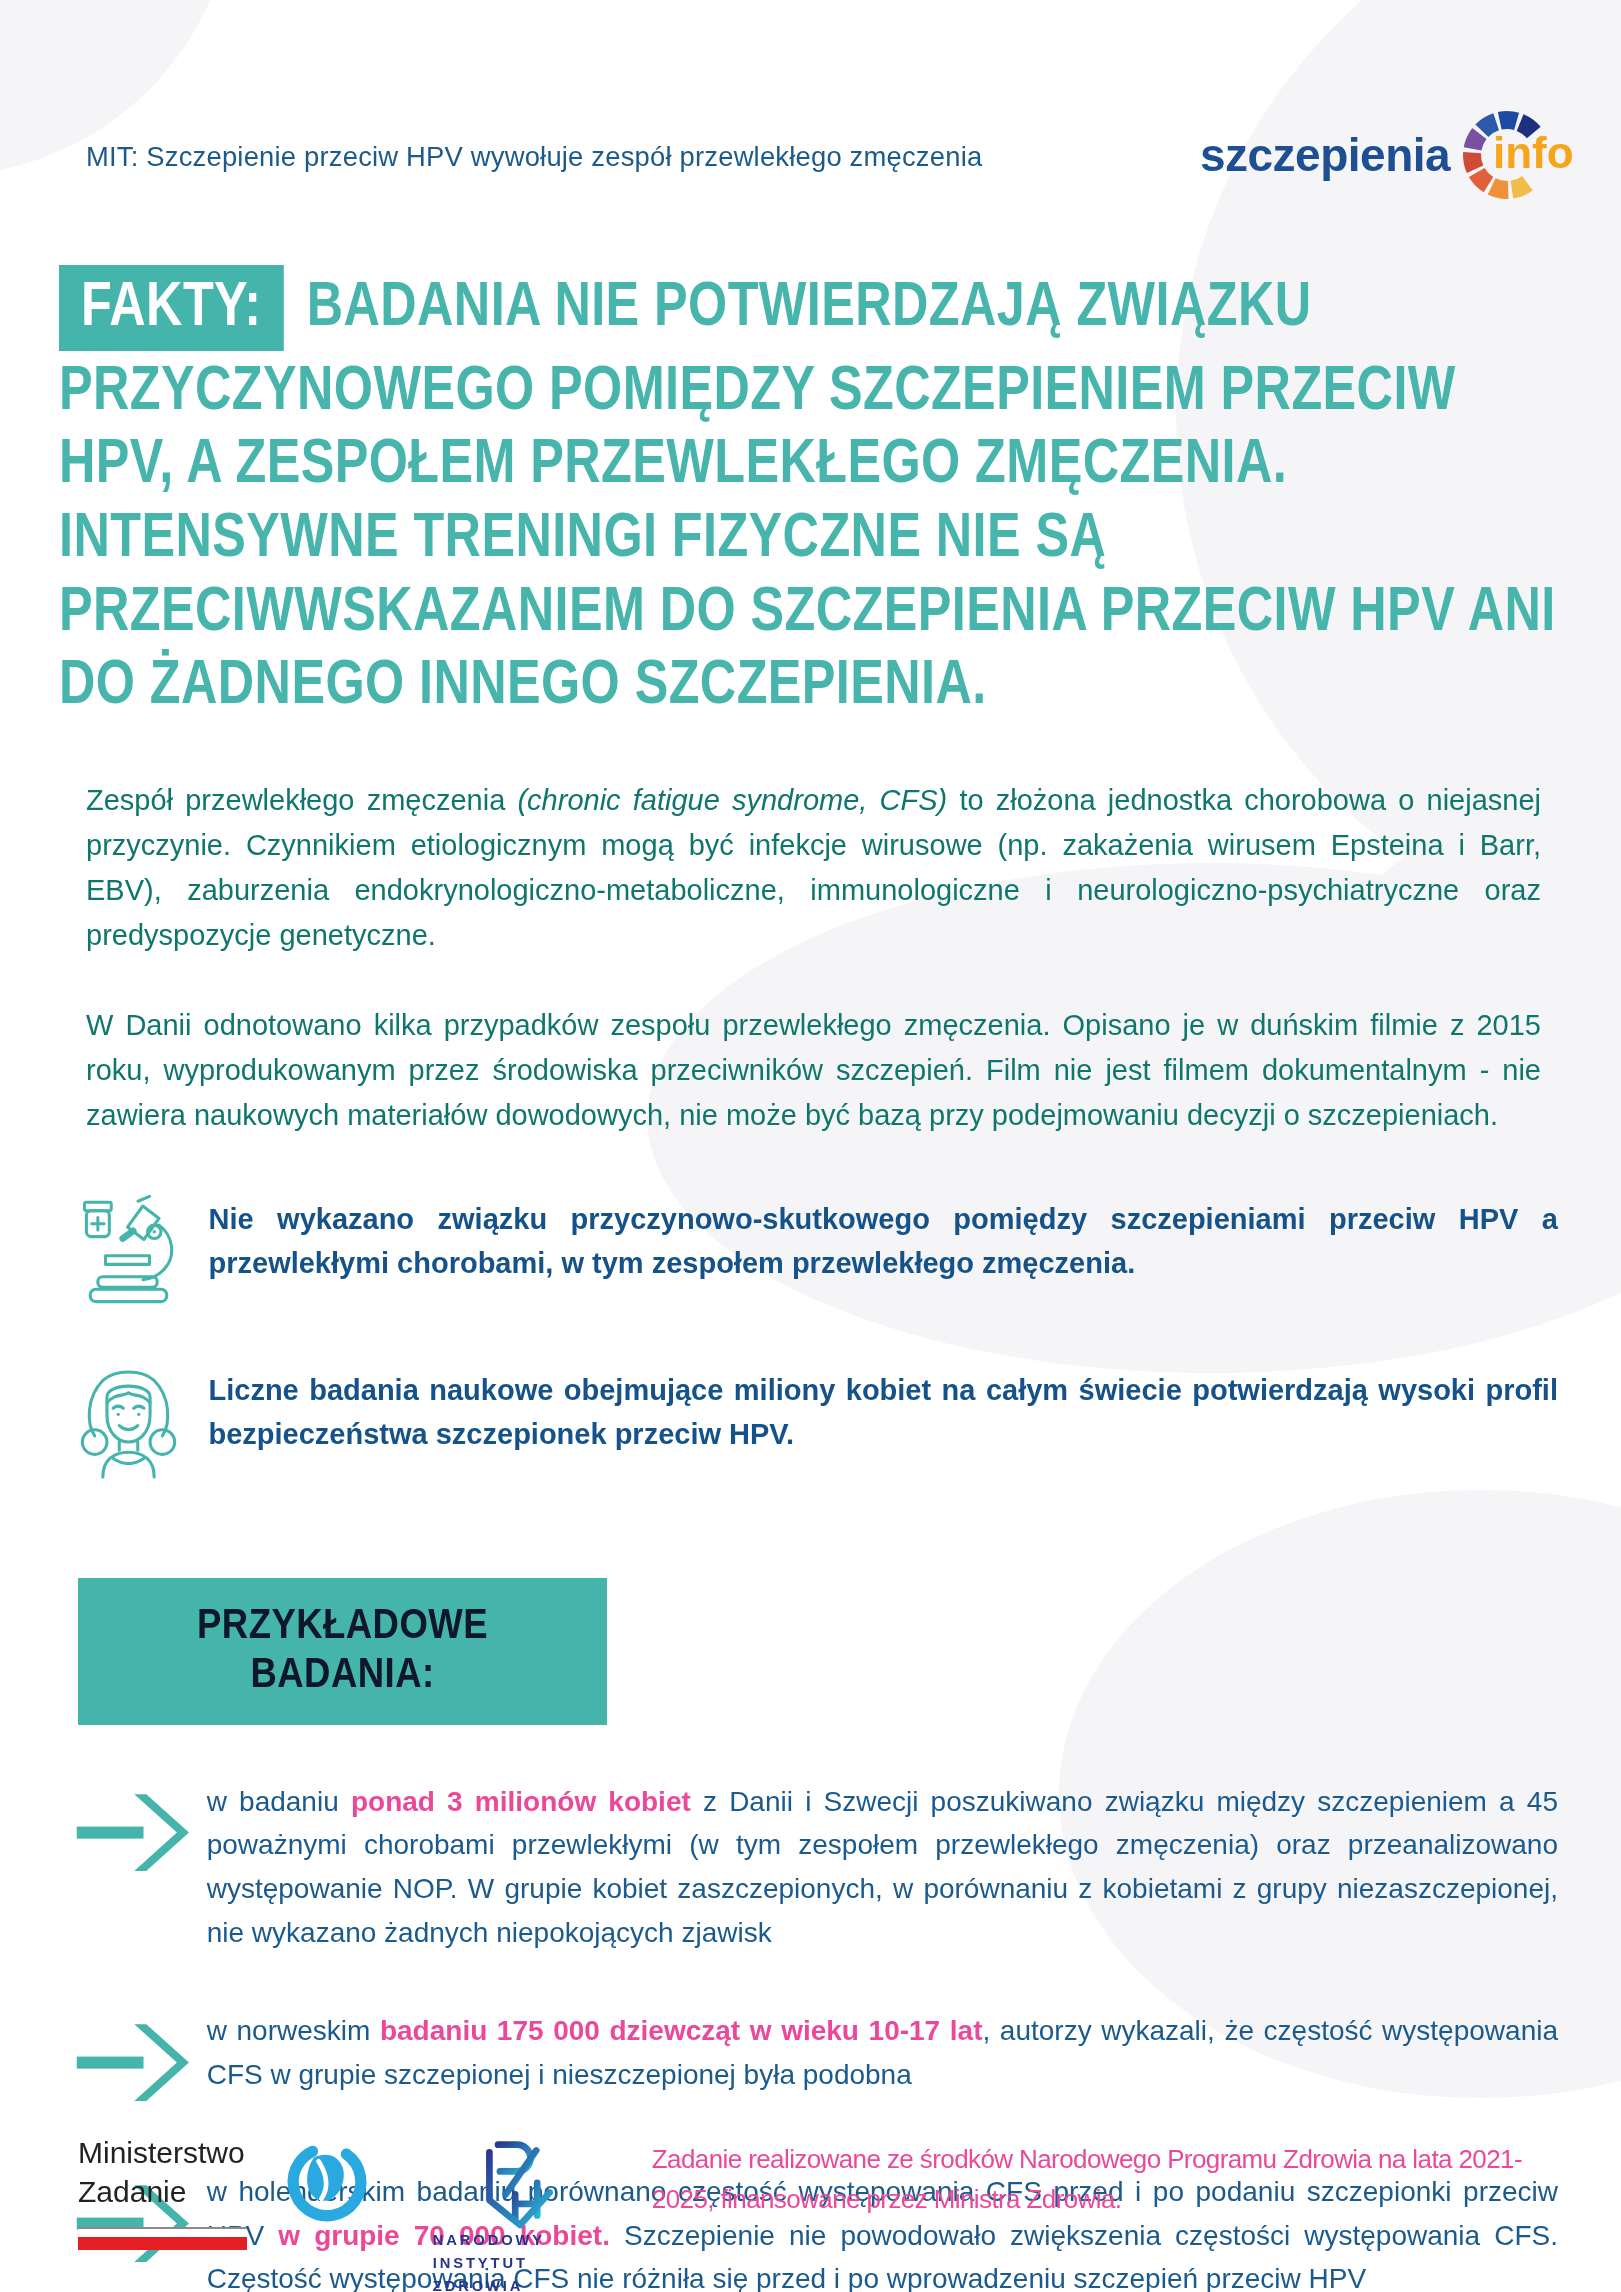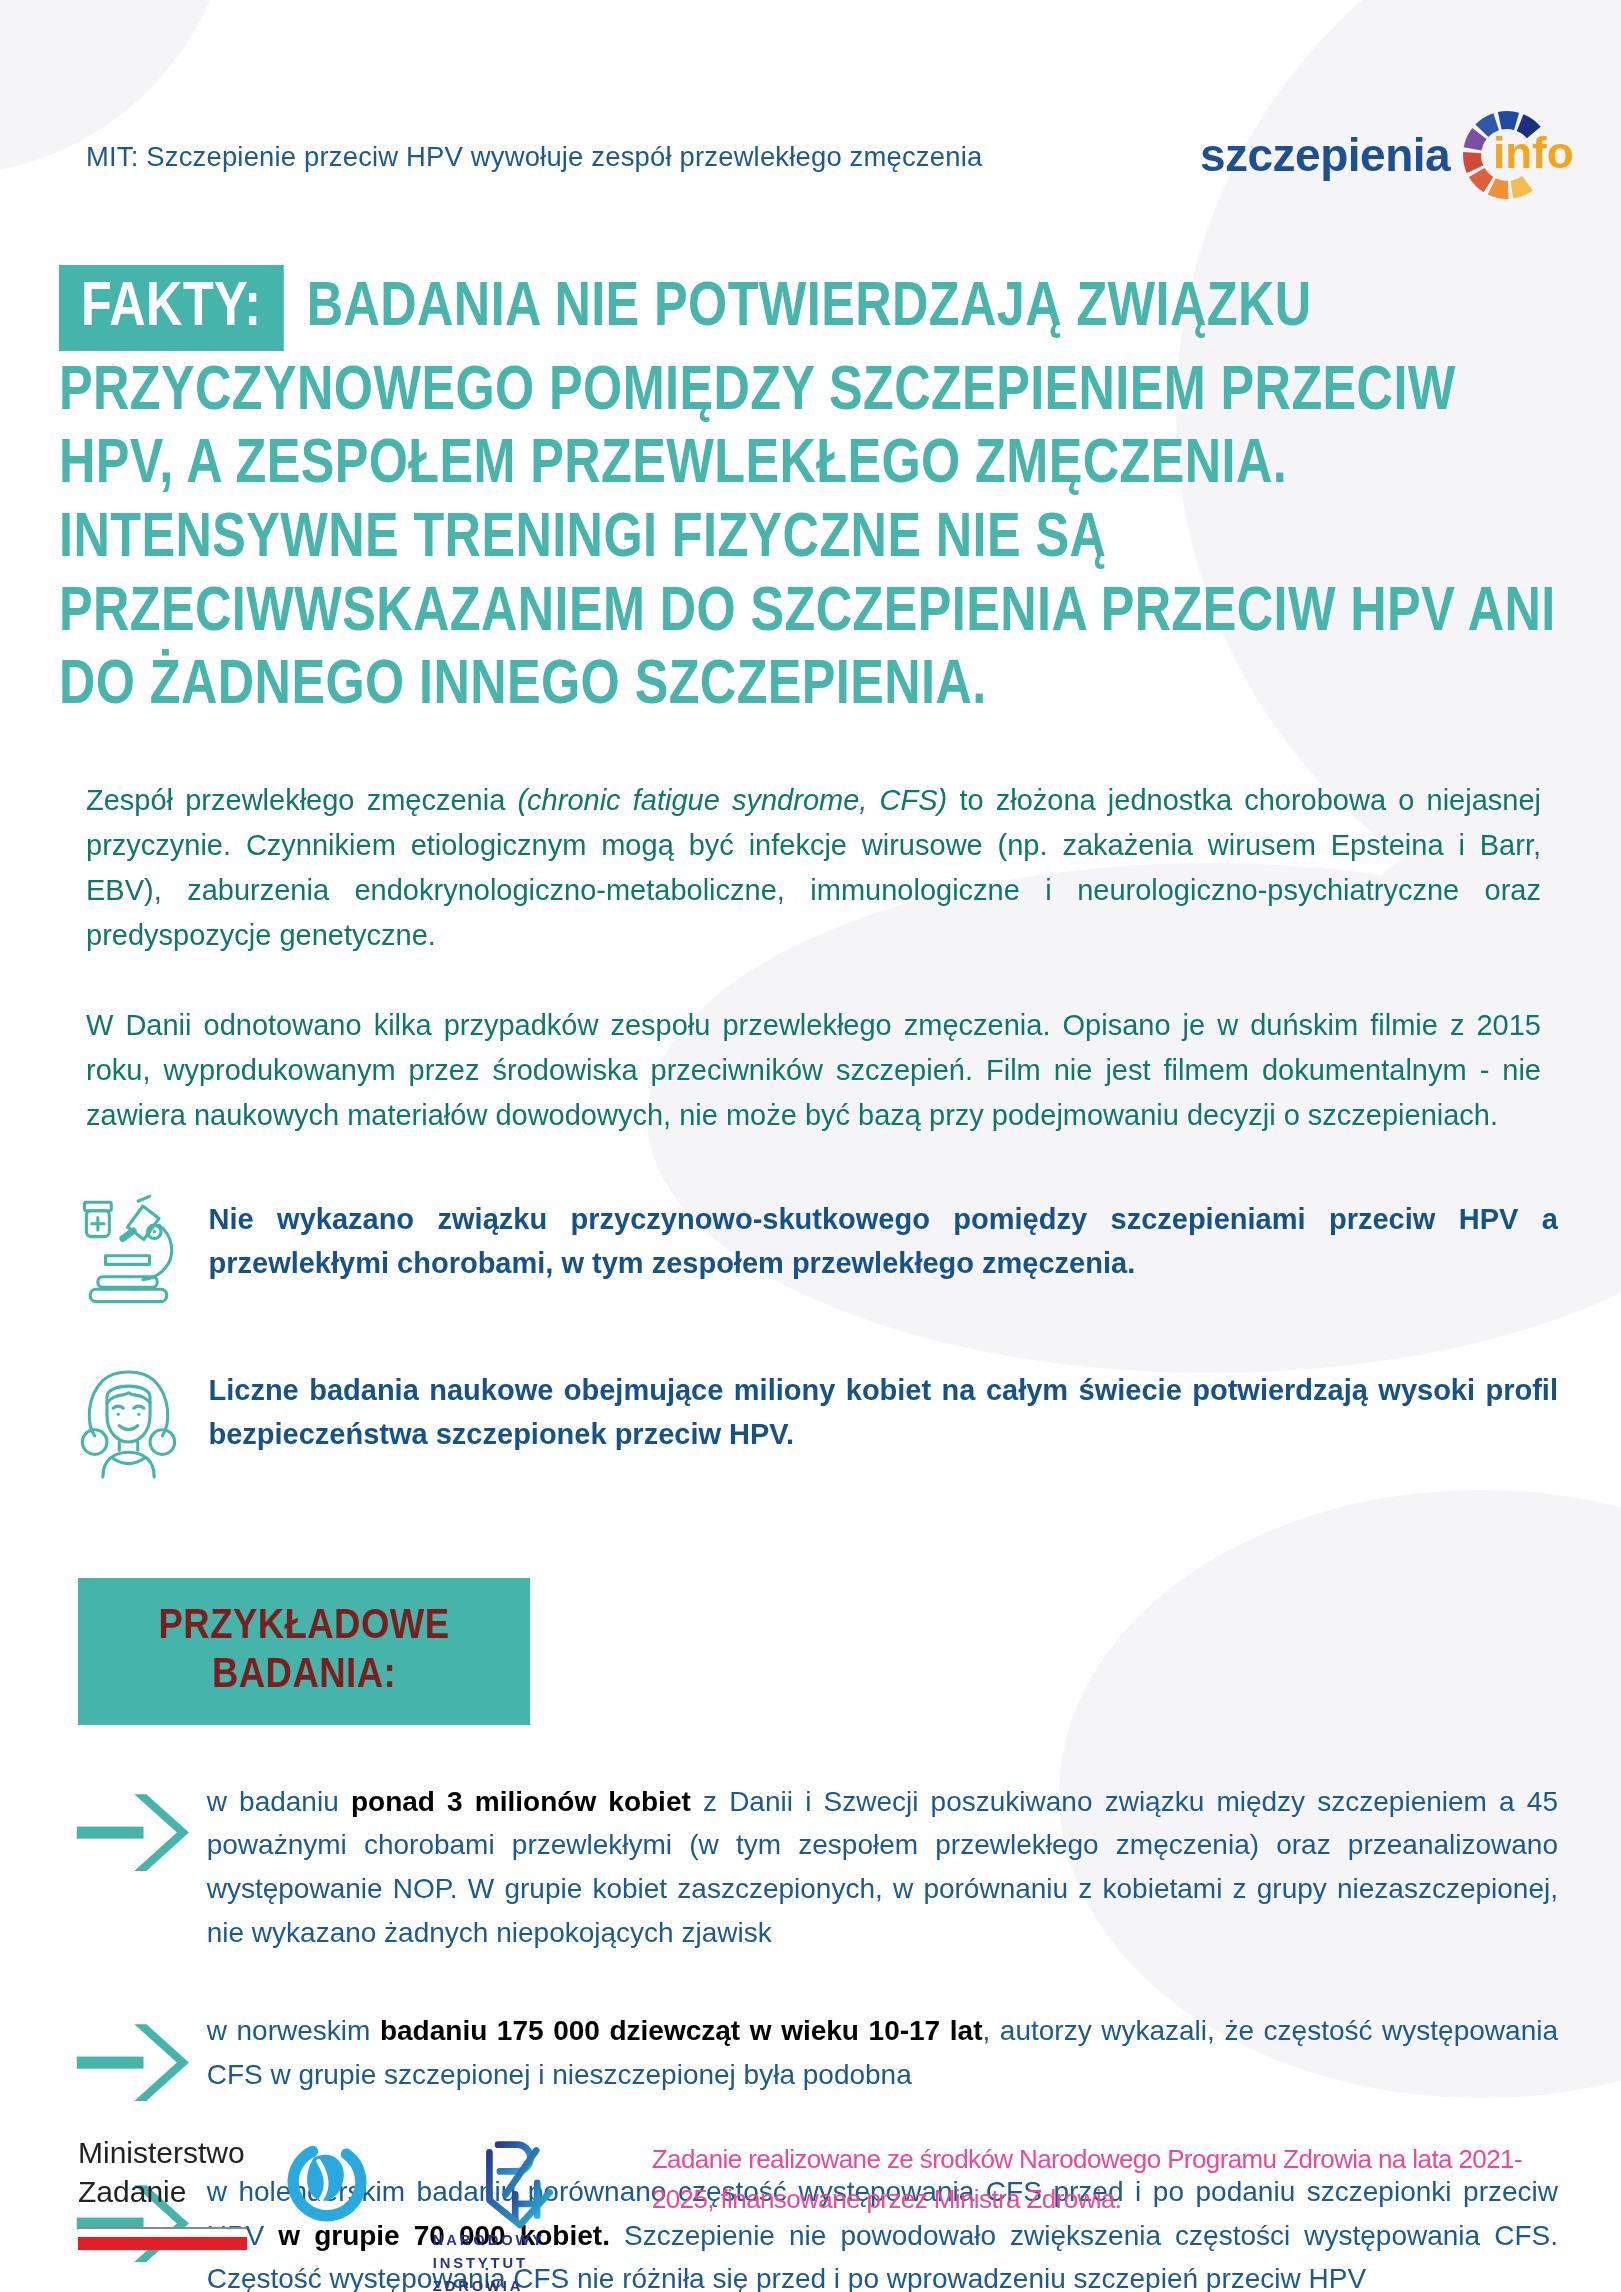--- a/index.html
+++ b/index.html
@@ -40,30 +40,30 @@
   .para + .para { margin-top:45px; }
   .it { font-style:italic; }
 
   
   .hl { display:flex; align-items:flex-start; margin:53px 63px 0 73px; }
   .hl-icon { flex:0 0 110px; width:110px; margin-right:25.5px; }
   .hl-icon svg { width:110px; height:118px; display:block; }
   .hl-text { color:#145289; font-weight:bold; font-size:29px; line-height:1.5; text-align:justify; padding-top:7.8px; }
 
   
-  .banner { margin:98px 0 0 78px; width:452px; background:#45b4ab; color:#7f1d1d; padding:21.6px 0 27.4px 0; text-align:center; }
+  .banner { margin:98px 0 0 78px; width:529px; background:#45b4ab; color:#0f172a; padding:21.6px 0 27.4px 0; text-align:center; }
   .banner-inner { display:inline-block; transform:scaleX(0.85); transform-origin:center; font-weight:bold; font-size:43px; letter-spacing:0.5px; }
 
   
   .study { display:flex; align-items:flex-start; margin:55px 63px 0 73px; }
   .study:first-of-type { margin-top:51px; }
   .study-arrow { flex:0 0 118px; width:118px; margin-right:15.7px; padding-top:3.9px; }
   .study-arrow svg { width:116px; height:102px; display:block; }
   .study-text { color:#1b5a8e; font-size:28px; line-height:1.56; text-align:justify; }
-  .study-text b { color:#000000; }
+  .study-text b { color:#ec4899; }
 
   
   .footer { position:absolute; z-index:1; top:2133px; left:78px; right:59px; display:flex; align-items:flex-start; }
   .mz { width:167px; }
   .mz-name { color:#222222; font-size:30px; line-height:1.3; }
   .mz-flag { margin-top:15.7px; width:169px; }
   .mz-flag .f-line { height:2px; background:#8a8a8a; }
   .mz-flag .f-white { height:8.8px; background:#ffffff; }
   .mz-flag .f-red { height:12.7px; background:#e31e24; }
   .npz { display:flex; align-items:center; margin-left:35px; }

